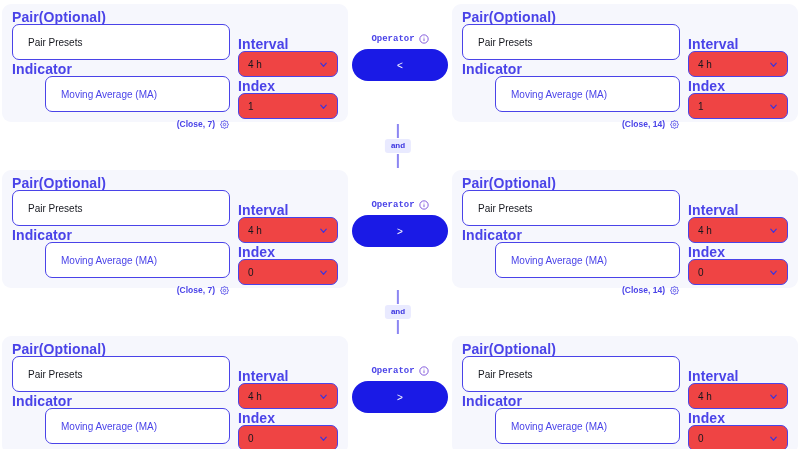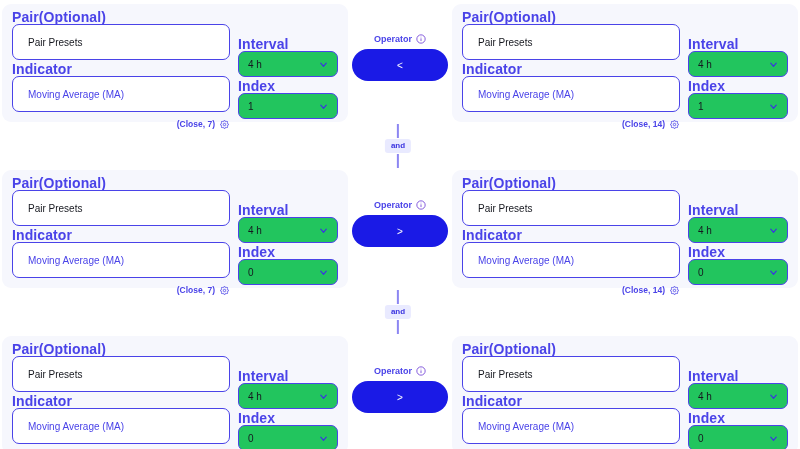--- a/index.html
+++ b/index.html
@@ -61,26 +61,26 @@
     background:#ffffff;
     display:flex;
     align-items:center;
     padding:0 15px;
     box-sizing:border-box;
     font-size:10px;
     color:#16181f;
     white-space:nowrap;
     overflow:hidden;
   }
-  .input-box.accent{color:#4a43e8;}
+  .input-box.accent{color:#4a43e8;margin-left:33px;}
   .select-box{
     height:26px;
     border:1.4px solid #4a43e8;
     border-radius:7px;
-    background:#22c55e;
+    background:#ef4444;
     display:flex;
     align-items:center;
     justify-content:space-between;
     padding:0 8px 0 9px;
     box-sizing:border-box;
     font-size:10px;
     color:#16181f;
     gap:8px;
   }
   .chev{display:block;line-height:0;}
@@ -94,20 +94,21 @@
     margin-top:1px;
   }
   .meta-text{font-size:8.5px;color:#4a43e8;font-weight:bold;line-height:10px;padding-left:33px;}
   .gear{line-height:0;display:block;}
 
   
   .op-label{
     display:flex;align-items:center;gap:4px;
     font-size:9px;color:#4a43e8;font-weight:bold;
     margin-bottom:5px;
+    font-family:Liberation Mono, monospace;
   }
   .info-icon{line-height:0;display:block;}
   .op-btn{
     width:96px;height:32px;border-radius:16px;
     background:#1a1ae6;
     color:#ffffff;
     display:flex;align-items:center;justify-content:center;
     font-size:10px;
     border:none;
     cursor:pointer;

